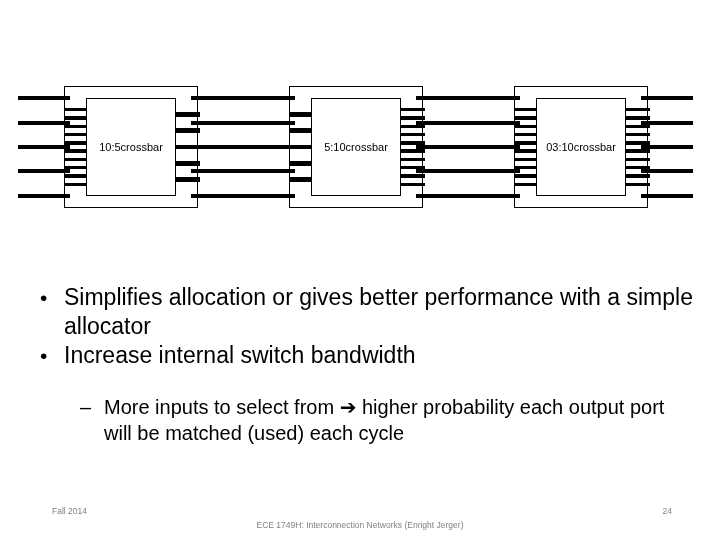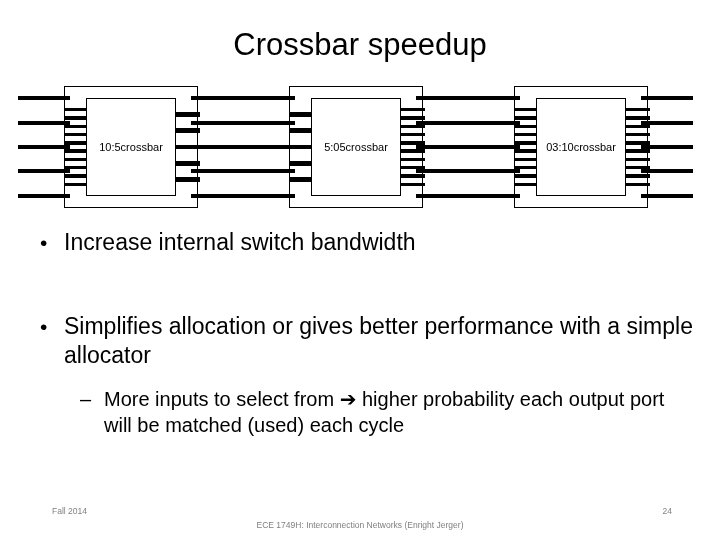--- a/index.html
+++ b/index.html
@@ -162,21 +162,21 @@
     line-height: 29px;
   }
   .b1 { margin-top: 0; }
   .b2 { margin-top: 55px; }
 
   .bullet-l2 {
     position: relative;
     font-size: 20px;
     line-height: 26px;
     padding-left: 76px;
-    margin-top: 16px;
+    margin-top: 24px;
     color: #000;
   }
   .bullet-l2::before {
     content: "\2013";
     position: absolute;
     left: 52px;
     top: 0;
     font-size: 20px;
     line-height: 26px;
   }
@@ -209,21 +209,20 @@
     position: absolute;
     right: 48px;
     top: 0;
   }
 </style>
 </head>
 <body>
 
 <div class="slide">
 
-  <div class="title">Crossbar speedup</div>
 
   <div class="diagram-row">
 
     <div class="router r1">
       <div class="ext-ports left">
         <div class="ext-line"></div>
         <div class="ext-line"></div>
         <div class="ext-line"></div>
         <div class="ext-line"></div>
         <div class="ext-line"></div>
@@ -271,21 +270,21 @@
       </div>
       <div class="router-box"></div>
       <div class="int-ports left sparse">
         <div class="int-line"></div>
         <div class="int-line"></div>
         <div class="int-line"></div>
         <div class="int-line"></div>
         <div class="int-line"></div>
       </div>
       <div class="xbar-box">
-        <div class="xbar-label">5:05</div>
+        <div class="xbar-label">5:10</div>
         <div class="xbar-label">crossbar</div>
       </div>
       <div class="int-ports right dense">
         <div class="int-line"></div>
         <div class="int-line"></div>
         <div class="int-line"></div>
         <div class="int-line"></div>
         <div class="int-line"></div>
         <div class="int-line"></div>
         <div class="int-line"></div>
@@ -344,22 +343,22 @@
         <div class="ext-line"></div>
         <div class="ext-line"></div>
         <div class="ext-line"></div>
         <div class="ext-line"></div>
       </div>
     </div>
 
   </div>
 
   <div class="body">
+    <div class="bullet-l1 b2">Simplifies allocation or gives better performance with a simple allocator</div>
     <div class="bullet-l1 b1">Increase internal switch bandwidth</div>
-    <div class="bullet-l1 b2">Simplifies allocation or gives better performance with a simple allocator</div>
     <div class="bullet-l2">More inputs to select from ➔ higher probability each output port will be matched (used) each cycle</div>
   </div>
 
   <div class="footer">
     <div class="footer-left">Fall 2014</div>
     <div class="footer-center">ECE 1749H: Interconnection Networks (Enright Jerger)</div>
     <div class="footer-right">24</div>
   </div>
 
 </div>

